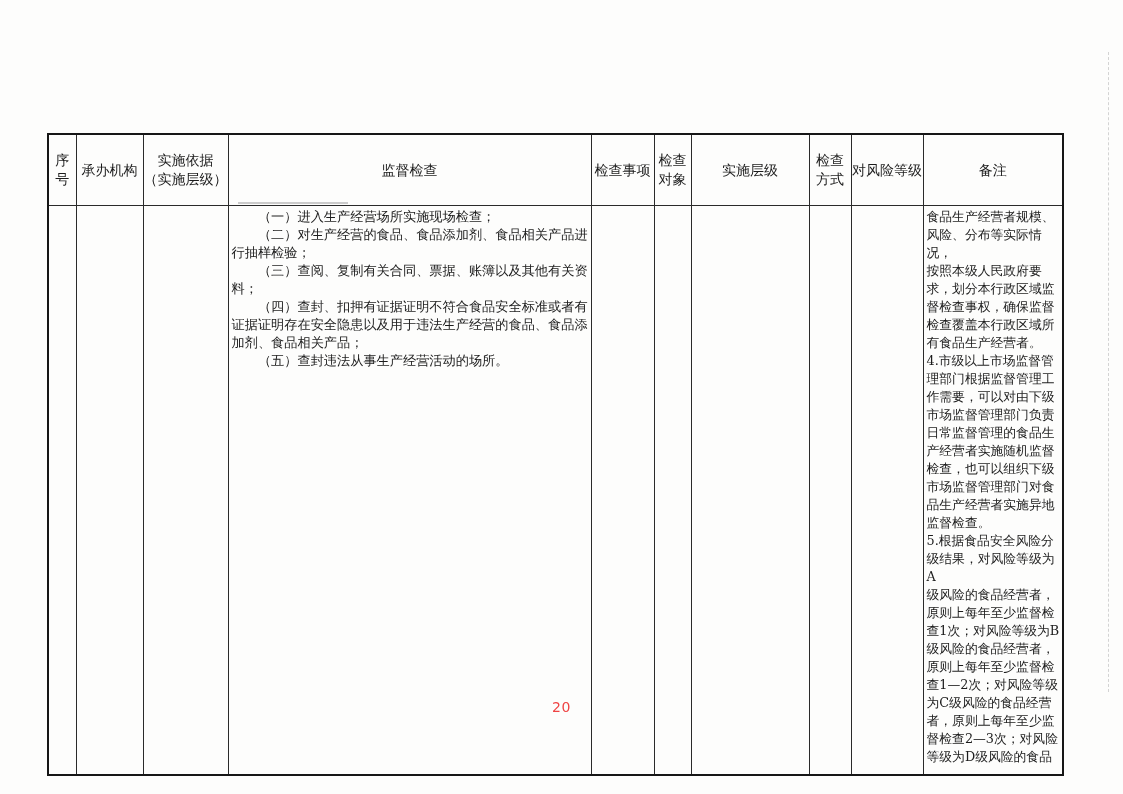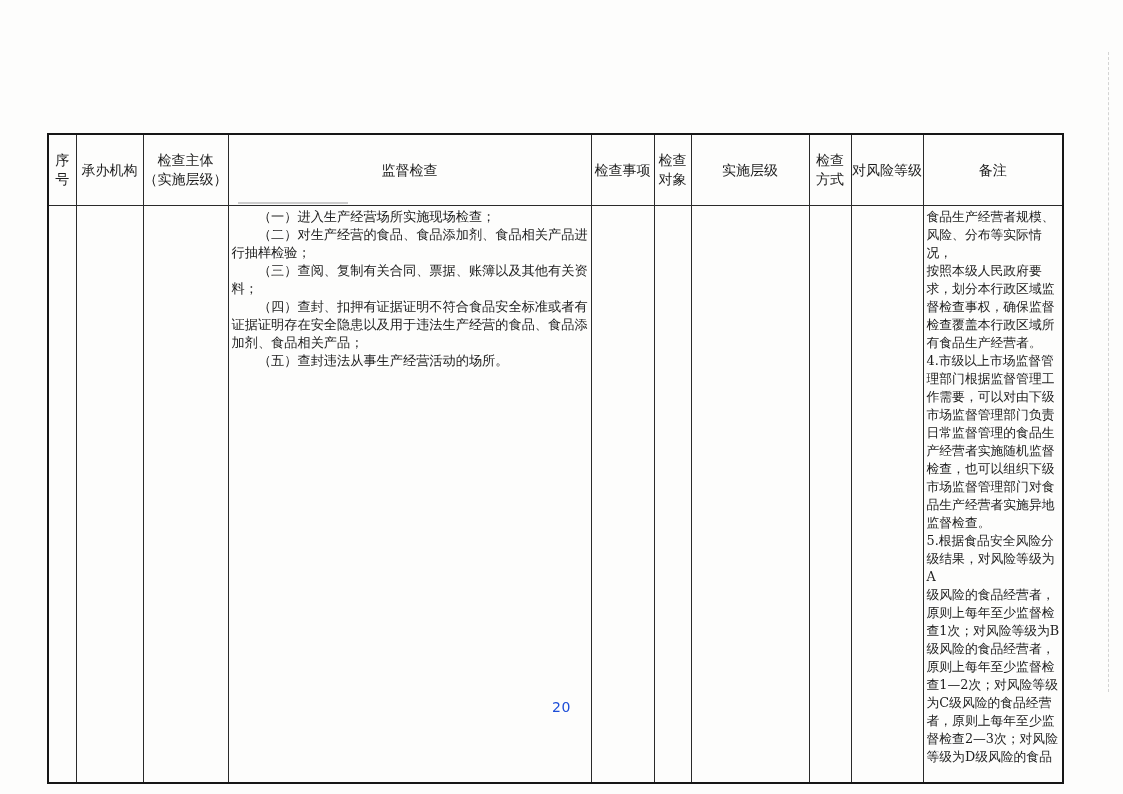--- a/index.html
+++ b/index.html
@@ -37,29 +37,29 @@
   }
   .doc-table td {
     height: 443px;
     vertical-align: top;
     font-size: 13px;
     line-height: 18px;
     white-space: pre-line;
     word-break: break-all;
   }
   td.cell-basis   { padding: 2px 2px 0 3px; font-size: 13.2px; }
-  td.cell-remarks { padding: 2px 1px 16px 3px; font-size: 12.8px; }
+  td.cell-remarks { padding: 2px 1px 8px 3px; font-size: 12.8px; }
   .page-number {
     position: absolute;
     left: 0; right: 0;
     top: 699px;
     text-align: center;
     font-size: 14px;
     letter-spacing: 0.5px;
-    color: #1d4ed8;
+    color: #ef4444;
     font-family: "DejaVu Sans", "Liberation Sans", sans-serif;
   }
   .scan-artifact-v {
     position: absolute;
     left: 1108px;
     top: 52px;
     height: 640px;
     width: 0;
     border-left: 1px dashed #c9c9c9;
     opacity: 0.8;
@@ -90,21 +90,21 @@
       <col style="width:118px">
       <col style="width:42px">
       <col style="width:72px">
       <col style="width:140px">
     </colgroup>
     <thead>
       <tr>
         <th>序
 号</th>
         <th>承办机构</th>
-        <th>检查主体
+        <th>实施依据
 （实施层级）</th>
         <th>监督检查</th>
         <th>检查事项</th>
         <th>检查
 对象</th>
         <th>实施层级</th>
         <th>检查
 方式</th>
         <th>对风险等级</th>
         <th>备注</th>

